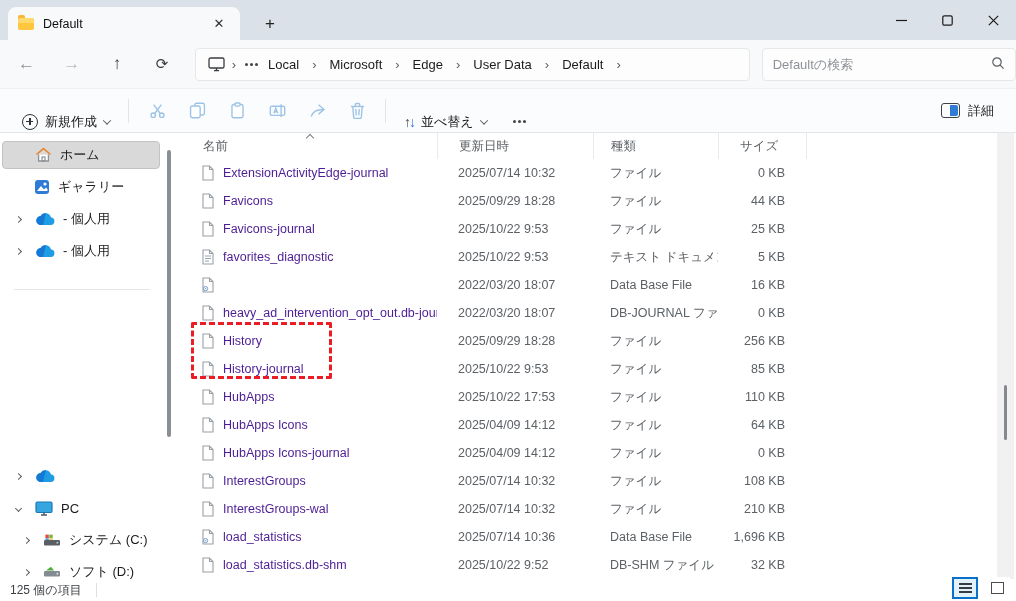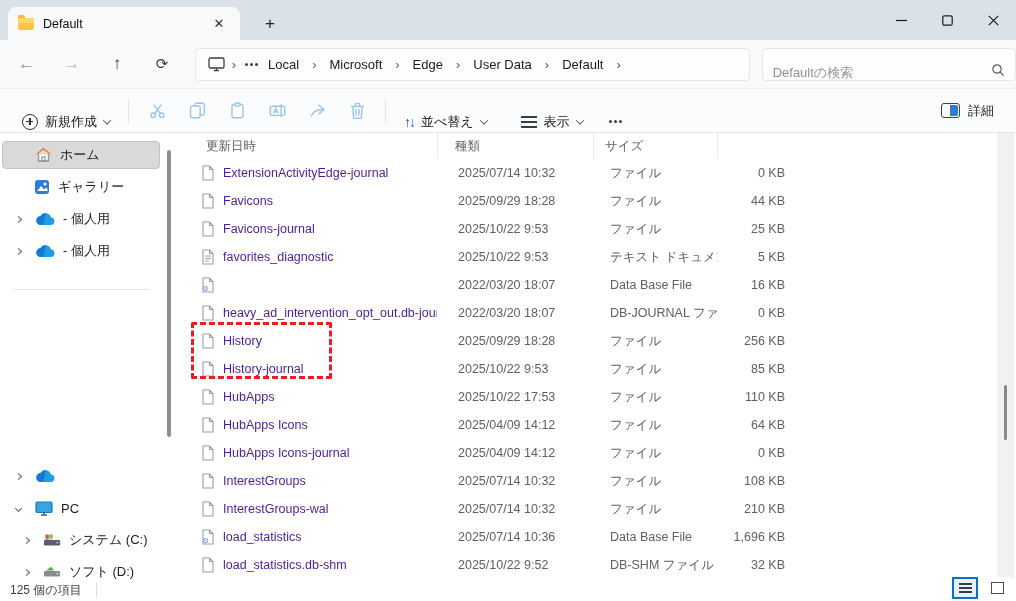--- a/index.html
+++ b/index.html
@@ -32,21 +32,21 @@
   .navbtn.fwd { margin-left:12px; color:#b9bec3; }
   .navbtn.up { margin-left:12px; color:#3a3d40; }
   .navbtn.refresh { margin-left:12px; color:#3a3d40; font-size:15px; }
   .addrbar { margin-left:16px; width:568px; height:33px; background:#fdfdfd; border:1px solid #e5e8ea;
              border-radius:4px; display:flex; align-items:center; padding:0 8px; gap:4px; }
   .crumb { padding:3px 8px; border-radius:4px; color:#1b1b1b; white-space:nowrap; }
   .crumb-sep { color:#5a5e63; font-size:13px; padding:0 1px; }
   .dots { width:3px; height:3px; border-radius:50%; background:#444; box-shadow:5px 0 0 #444,10px 0 0 #444; margin:0 8px 0 4px; }
   .pcico { margin:0 2px 0 4px; display:flex; }
   .searchbox { margin-left:12px; width:260px; height:33px; background:#fdfdfd; border:1px solid #e5e8ea;
-               border-radius:4px; display:flex; align-items:flex-end; padding:0 10px; }
+               border-radius:4px; display:flex; align-items:center; padding:0 10px; }
   .searchbox input { border:none; outline:none; background:transparent; flex:1; font-size:13px;
                      font-family:inherit; color:#1b1b1b; }
   .searchbox input::placeholder { color:#8e9297; }
   .mag { color:#5a5e63; font-size:13px; }
   
   .toolbar { position:absolute; left:0; top:88px; width:1016px; height:45px; background:#fbfcfd;
              border-top:1px solid #eef0f2; border-bottom:1px solid #e3e5e8; display:flex; align-items:center; }
   .tbtn { display:flex; align-items:center; gap:7px; padding:7px 10px; border-radius:4px; color:#151515; white-space:nowrap;margin-top:22px; }
   .tb-sep { width:1px; height:24px; background:#e2e4e7; margin:0 8px; }
   .cv { width:6px; height:6px; border-right:1.4px solid #5a5e63; border-bottom:1.4px solid #5a5e63;
@@ -76,21 +76,21 @@
   .sitem .cv.open { transform:rotate(45deg); }
   .sitem .cv.closed { transform:rotate(-45deg); }
   .sitem svg { flex:0 0 auto; }
   .side-sep { position:absolute; left:14px; width:136px; height:1px; background:#e4e6e8; }
   .side-scroll-thumb { position:absolute; left:167px; top:17px; width:4px; height:287px; background:#8a8f94; border-radius:2px; }
   
   .filelist { position:absolute; left:185px; top:133px; right:22px; bottom:22px; background:#fff; }
   .lheader { display:grid; grid-template-columns:252px 156px 125px 89px; height:26px; color:#5c6166; font-size:12.5px; position:relative; }
   .hcell { display:flex; align-items:center; padding-left:18px; position:relative; }
   .hcell + .hcell { border-left:1px solid #eaeaea; }
-  .hcell.hsize { border-right:1px solid #eaeaea; padding-left:11px; }
+  .hcell.hsize { border-right:1px solid #eaeaea; padding-left:21px; }
   .hcell.hdate { padding-left:21px; }
   .hcell.htype { padding-left:17px;text-align:right; }
   .sort-caret { position:absolute; left:122px; top:2px; }
   .row { display:grid; grid-template-columns:252px 156px 125px 89px; height:28px; align-items:center; font-size:12.5px; }
   .cell { white-space:nowrap; overflow:hidden; }
   .cell.cname { display:flex; align-items:center; gap:8px; padding-left:16px; color:#4c1d95; }
   .cell.cdate { color:#5c6166; padding-left:21px; }
   .cell.ctype { color:#5c6166; padding-left:17px; }
   .cell.csize { color:#5c6166; text-align:right; padding-right:22px; }
   .ficon { width:14px; height:16px; flex:0 0 auto; position:relative; }
@@ -232,25 +232,20 @@
         <line x1="9.6" y1="6.6" x2="9.2" y2="12.6"></line>
     </svg>
   </div>
 
   <div class="tb-sep"></div>
   <div class="tbtn">
     <span class="sortarrows"><span>↑</span><span class="dn">↓</span></span>
     <span>並べ替え</span>
     <span class="cv"></span>
   </div>
-  <div class="tbtn" style="margin-left:14px;">
-    <span class="viewlines"></span>
-    <span>表示</span>
-    <span class="cv"></span>
-  </div>
   <div class="tbtn more">
     <span class="dots" style="margin:0;"></span>
   </div>
 
   <div class="details-btn">
     <span class="pane-ico"></span>
     <span>詳細</span>
   </div>
 </div>
 
@@ -334,20 +329,24 @@
       <path d="M3,5.4 L8,1.8 L11,5.4 Z" fill="#4cae3e"></path>
     </svg>
     <span>ソフト (D:)</span>
   </div>
 
   <div class="side-scroll-thumb"></div>
 </div>
 
 <div class="filelist">
   <div class="lheader">
+    <div class="hcell">
+      <span>名前</span>
+      <span class="cv up sort-caret"></span>
+    </div>
     <div class="hcell hdate">
         <span>更新日時</span>
       </div>
     <div class="hcell htype">
         <span>種類</span>
       </div>
     <div class="hcell hsize">
         <span>サイズ</span>
       </div>
   </div>

